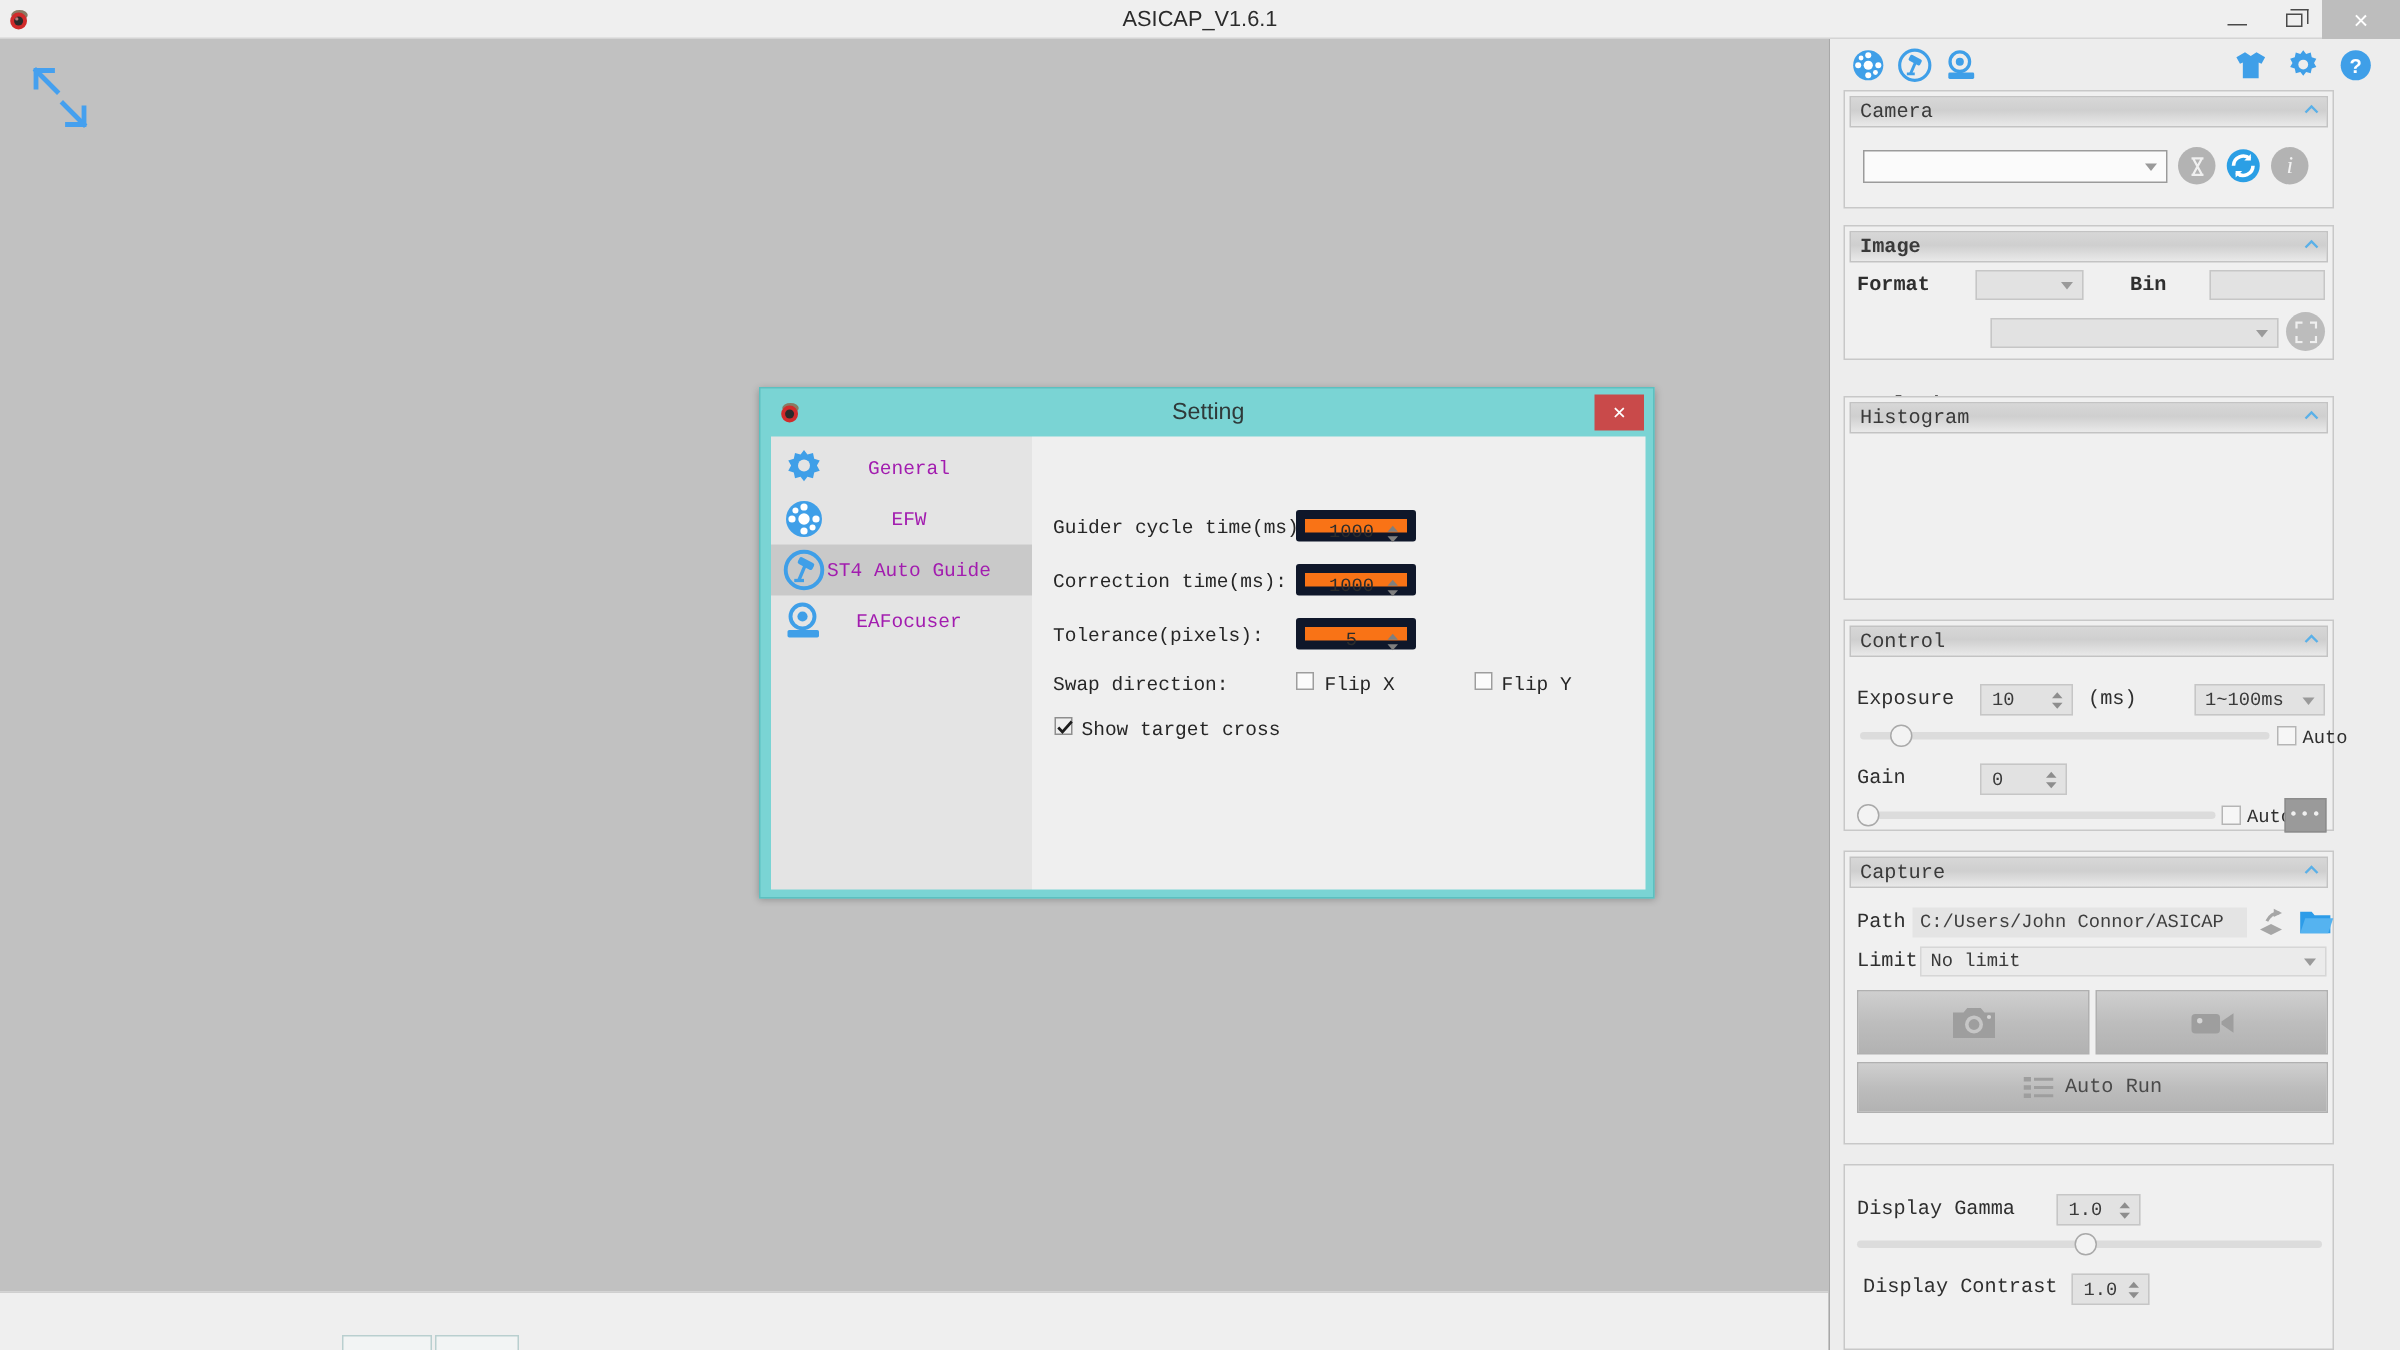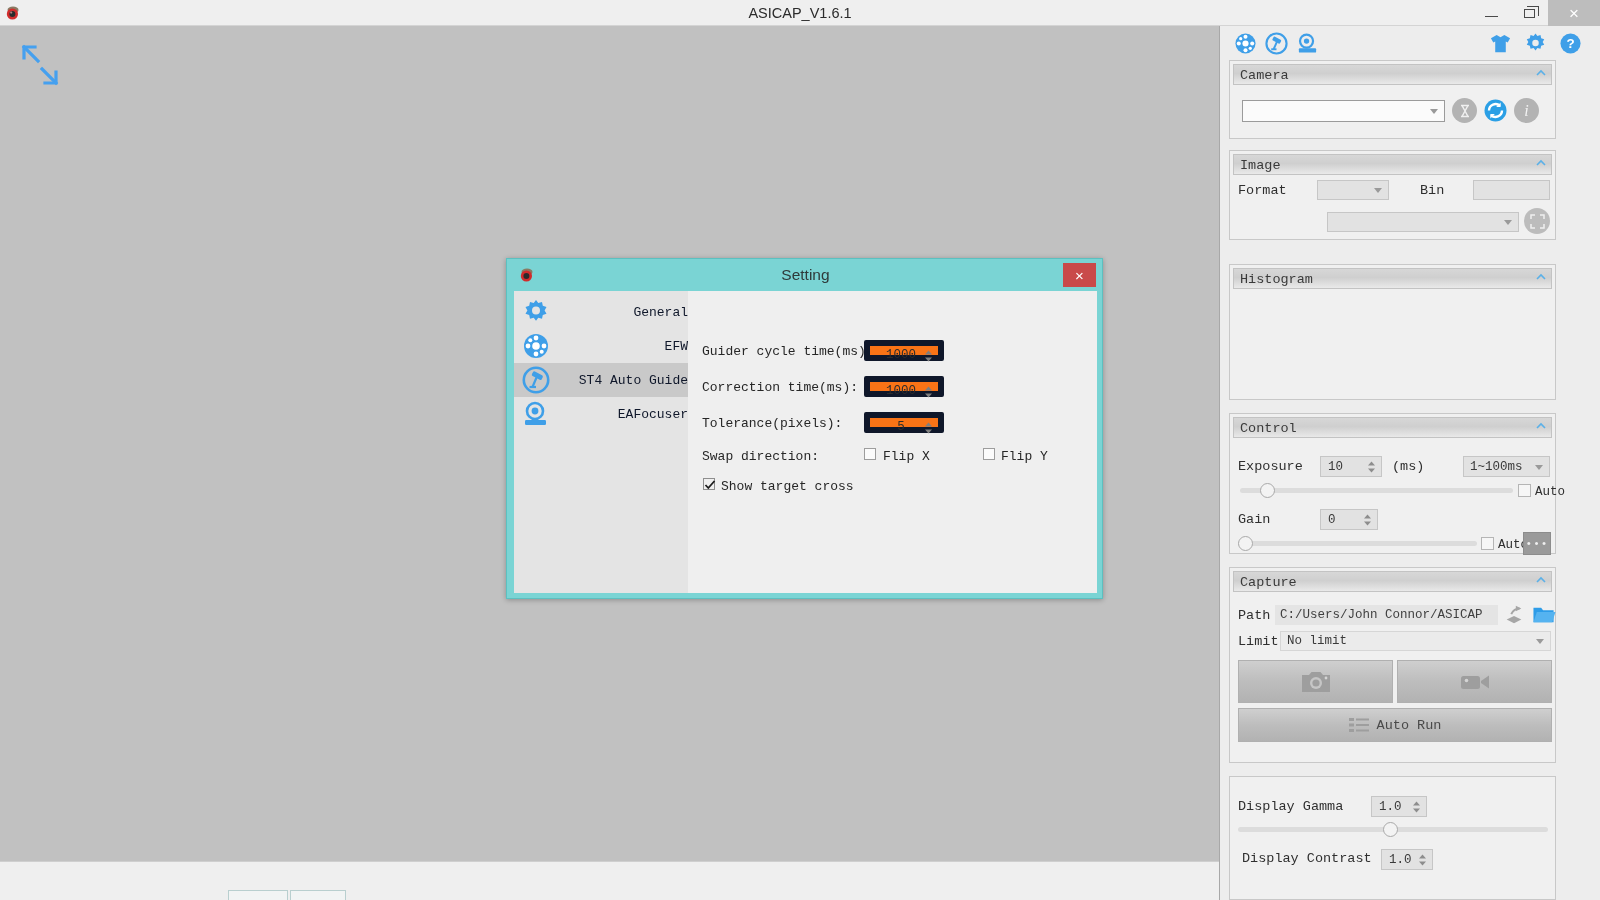--- a/index.html
+++ b/index.html
@@ -146,21 +146,21 @@
     position:absolute; left:7px; top:32px; width:174px; height:302px; background:#e4e4e4;
   }
   .dlg-content{
     position:absolute; left:181px; top:32px; width:409px; height:302px; background:#efefef;
   }
   .side-item{
     position:relative; height:34px; display:flex; align-items:center;
   }
   .side-item.sel{ background:#c9c9c9; }
   .side-ico{ position:absolute; left:8px; top:50%; transform:translateY(-50%); width:28px; height:28px; }
-  .side-lbl{ width:100%; text-align:right; padding-left:10px; font-size:13px; color:#0f172a; }
+  .side-lbl{ width:100%; text-align:center; padding-left:10px; font-size:13px; color:#a21caf; }
 
   .f-lbl{ position:absolute; font-size:13px; color:#262626; }
   .f-spin{
     position:absolute; width:80px; height:21px; background:#f97316; border:6px solid #0f172a; border-radius:2px;
   }
   .f-spin .v{ position:absolute; left:0; top:0; width:62px; height:19px; line-height:19px; text-align:center;
               font-size:12.5px; color:#2c2c2c; }
   .f-spin .arr{ position:absolute; right:5px; top:3px; width:9px; height:14px; }
   .f-chk{ position:absolute; width:12px; height:12px; background:#fbfbfb; border:1px solid #9d9d9d; }
   .f-chk.on{ background:#efefef; border-color:#8e8e8e; }
@@ -273,21 +273,21 @@
             <path d="M17.6 4.6 l0 4.4 -4.4 0 Z" fill="#fff"></path>
             <path d="M7.4 20.4 l0 -4.4 4.4 0 Z" fill="#fff"></path>
           </svg>
         </div>
         <div class="roundbtn" style="left:284px; top:13px; width:25px; height:25px;">
           <span style="font-family:'Liberation Serif',serif; font-style:italic; font-size:16px; color:#f2f2f2;">i</span>
         </div>
       </div>
     </div>
 
-    <div class="panel" style="top:124px; height:90px;">
+    <div class="panel" style="top:124px; height:90px;font-weight:bold;">
       <div class="panel-head">
         <div class="panel-title">Image</div>
         <svg class="panel-collapse" viewBox="0 0 10 10">
               <path d="M1 7 L5 3 L9 7" stroke="#5ab0e8" stroke-width="1.6" fill="none"></path>
             </svg>
       </div>
       <div class="panel-body" style="height:63px;">
         <div class="lbl" style="left:8px; top:8px;">Format</div>
         <div class="combo" style="left:87px; top:5px; width:72px; height:20px;">
           <span class="ctext"></span>

